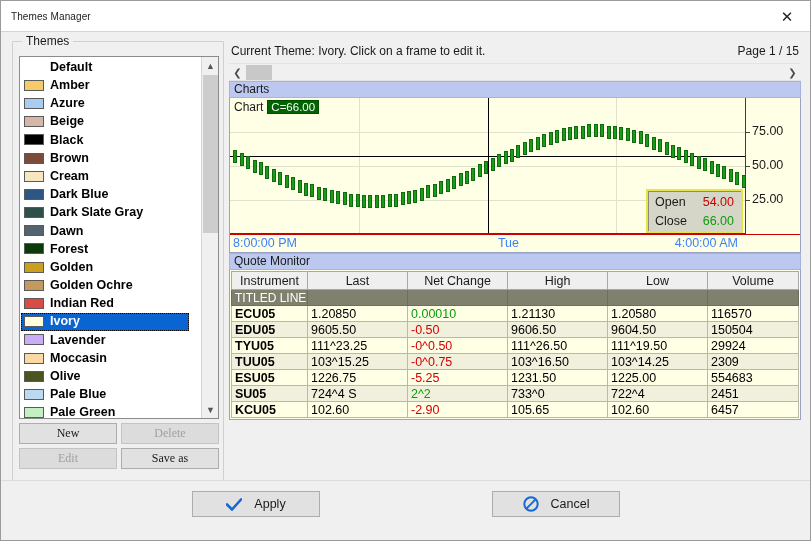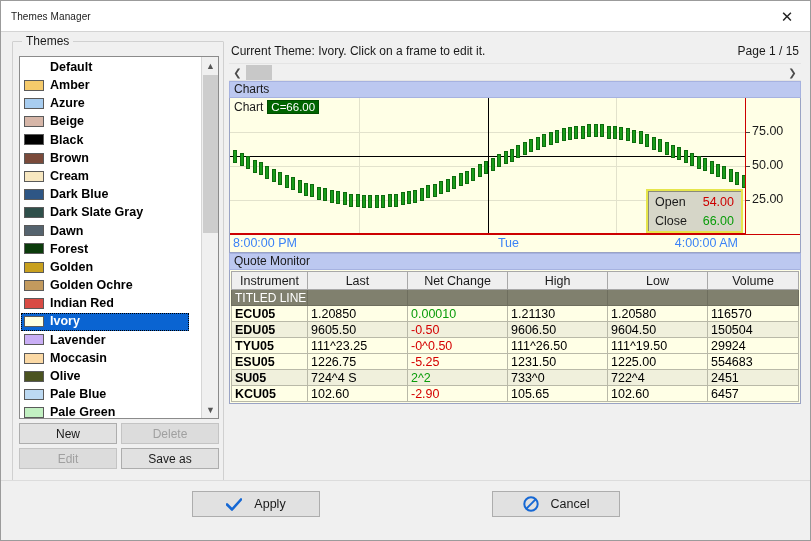--- a/index.html
+++ b/index.html
@@ -137,20 +137,21 @@
   
   .lbtn {
     position: absolute;
     width: 98px; height: 21px;
     border: 1px solid #adadad;
     background: #e1e1e1;
     font-size: 12px;
     color: #1a1a1a;
     display: flex; align-items: center; justify-content: center;
     cursor: pointer;
+    font-family: Liberation Serif, serif;
   }
   .lbtn.disabled { color: #a0a0a0; background: #dcdcdc; border-color: #c4c4c4; cursor: default; }
   #btn-new { left: 6px; top: 381px; }
   #btn-delete { left: 108px; top: 381px; }
   #btn-edit { left: 6px; top: 406px; }
   #btn-saveas { left: 108px; top: 406px; }
 
   
   #right-panel {
     position: absolute;
@@ -659,20 +660,28 @@
                   <td class="">150504</td>
                 </tr>
                 <tr class="odd">
                   <td class="inst">TYU05</td>
                   <td class="">111^23.25</td>
                   <td class="down">-0^0.50</td>
                   <td class="">111^26.50</td>
                   <td class="">111^19.50</td>
                   <td class="">29924</td>
                 </tr>
+                <tr class="even">
+                  <td class="inst">TUU05</td>
+                  <td class="">103^15.25</td>
+                  <td class="down">-0^0.75</td>
+                  <td class="">103^16.50</td>
+                  <td class="">103^14.25</td>
+                  <td class="">2309</td>
+                </tr>
                 <tr class="odd">
                   <td class="inst">ESU05</td>
                   <td class="">1226.75</td>
                   <td class="down">-5.25</td>
                   <td class="">1231.50</td>
                   <td class="">1225.00</td>
                   <td class="">554683</td>
                 </tr>
                 <tr class="even">
                   <td class="inst">SU05</td>

